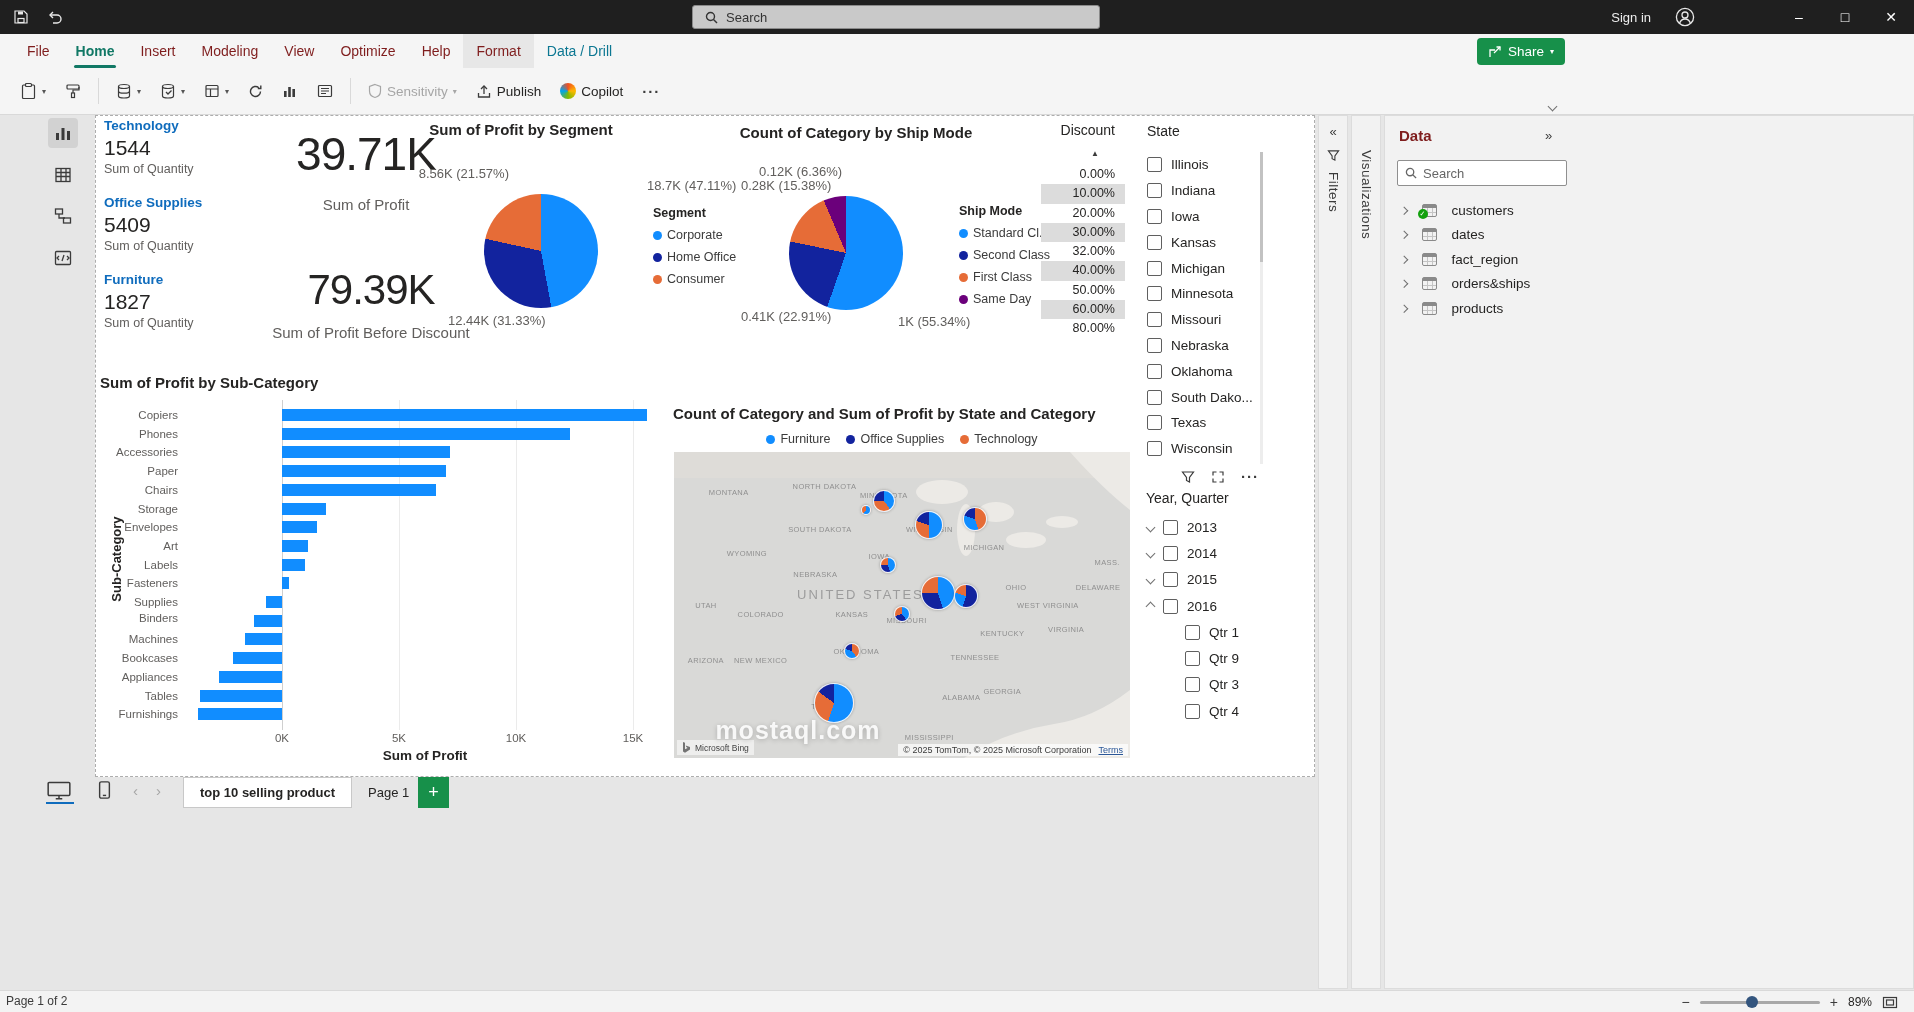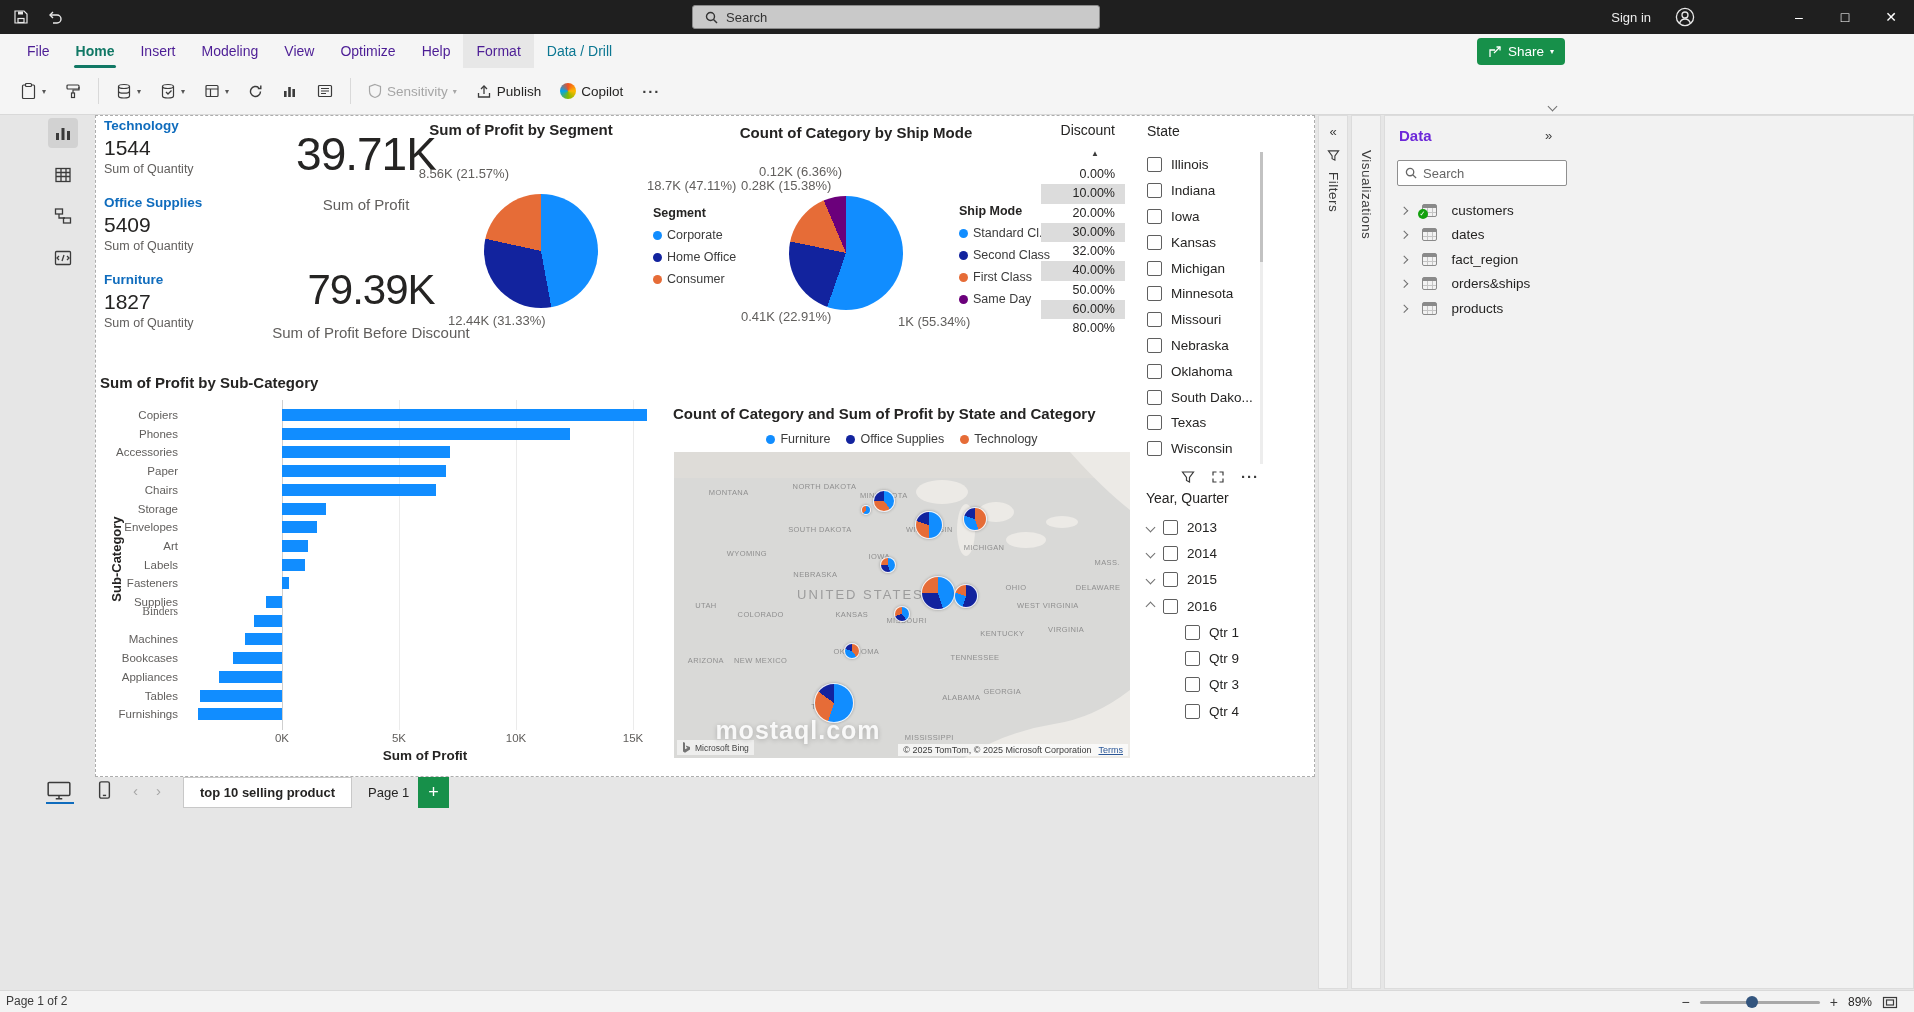--- a/index.html
+++ b/index.html
@@ -14,21 +14,21 @@
 .tb-caret{font-size:9px;color:#cfcfcf;margin-left:2px}
 .tb-search{position:absolute;left:692px;top:5px;width:408px;height:24px;background:#c9c9c9;border:1px solid #8a8a8a;border-radius:3px;display:flex;align-items:center;gap:8px;padding-left:12px}
 .tb-search input{border:none;background:transparent;outline:none;font-size:13px;color:#222;width:330px;font-family:inherit}
 .tb-search input::placeholder{color:#333}
 .signin{position:absolute;right:263px;top:0;height:34px;display:flex;align-items:center;font-size:13px}
 .avatar{position:absolute;right:218px;top:6px;width:22px;height:22px;border-radius:50%;display:flex;align-items:center;justify-content:center}
 .winbtn{width:46px;font-size:14px;color:#fff}
 
 
 .ribbon-tabs{position:absolute;top:34px;left:0;right:0;height:34px;background:#f5f5f5;display:flex;align-items:center;padding-left:14px}
-.rtab{padding:0 13px;height:34px;display:flex;align-items:center;font-size:14px;color:#4c1d95;position:relative;cursor:default;white-space:nowrap}
+.rtab{padding:0 13px;height:34px;display:flex;align-items:center;font-size:14px;color:#7f1d1d;position:relative;cursor:default;white-space:nowrap}
 .rtab.active{color:#117865;font-weight:700}
 .rtab.active::after{content:"";position:absolute;left:11px;right:11px;bottom:0;height:3px;background:#117865;border-radius:2px}
 .rtab.ctx{background:#e7e7e7}
 .rtab.ctxt{color:#0c7792}
 .share-btn{position:absolute;left:1477px;top:38px;height:27px;background:#17904a;color:#fff;border-radius:4px;display:flex;align-items:center;gap:6px;padding:0 11px;font-size:13.5px}
 
 .toolbar{position:absolute;top:68px;left:0;right:0;height:47px;background:#f5f5f5;border-bottom:1px solid #d9d9d9;display:flex;align-items:center;padding-left:12px;gap:3px}
 .tbtn{height:36px;display:flex;align-items:center;gap:5px;padding:0 8px;border-radius:4px;font-size:13.5px;color:#252423}
 .tsep{width:1px;height:26px;background:#d9d9d9;margin:0 6px}
 .caret{font-size:8px;color:#555}
@@ -110,21 +110,21 @@
 .chev.down{transform:rotate(45deg)}
 .chev.up{transform:rotate(-135deg)}
 .chev.right{transform:rotate(-45deg)}
 .chev.sm{width:5.5px;height:5.5px}
 
 
 .pane-strip{position:absolute;top:115px;width:30px;height:874px;background:#f2f2f2;border:1px solid #dcdcdc;display:flex;flex-direction:column;align-items:center;padding-top:8px;gap:10px}
 .v-text{writing-mode:vertical-rl;font-size:13.5px;color:#3b3b3b;letter-spacing:.5px}
 .pane-chev{font-size:13px;color:#3b3b3b}
 .data-pane{position:absolute;left:1384px;top:115px;width:530px;height:874px;background:#f2f2f2;border:1px solid #dcdcdc}
-.data-header{position:absolute;left:14px;top:11px;font-size:15px;font-weight:700;color:#6d28d9}
+.data-header{position:absolute;left:14px;top:11px;font-size:15px;font-weight:700;color:#7f1d1d}
 .data-collapse{position:absolute;left:160px;top:12px;font-size:13px;color:#3b3b3b}
 .data-search{position:absolute;left:12px;top:44px;width:170px;height:26px;background:#fff;border:1px solid #8f8f8f;border-radius:2px;display:flex;align-items:center;gap:6px;padding-left:7px}
 .data-search input{border:none;outline:none;background:transparent;font-size:13px;color:#333;width:130px;font-family:inherit}
 .data-search input::placeholder{color:#666}
 .data-tree{position:absolute;left:0;top:82px;right:330px}
 .tree-item{display:flex;align-items:center;height:24.5px;padding-left:16px;gap:15px}
 .tree-name{font-size:13.5px;color:#252423;white-space:nowrap}
 .tbl-icon{width:15px;height:13px;border:1px solid #8a8a8a;border-radius:2px;position:relative;flex:none;background:linear-gradient(to bottom,#8a8a8a 0 3px,transparent 3px),linear-gradient(to right,transparent 0 4.5px,#c4c4c4 4.5px 5.5px,transparent 5.5px 9.5px,#c4c4c4 9.5px 10.5px,transparent 10.5px),linear-gradient(to bottom,transparent 0 7.5px,#c4c4c4 7.5px 8.5px,transparent 8.5px)}
 .tbl-check{position:absolute;left:-5px;bottom:-3px;width:10px;height:10px;border-radius:50%;background:#13a10e;color:#fff;font-size:7px;line-height:10px;text-align:center;font-weight:700}
 
@@ -451,21 +451,21 @@
           <div class="bar-cat" style="top: 144.2px;">Envelopes</div>
           <div class="bar-rect" style="top: 147.2px; left: 182px; width: 35.1px; background: rgb(17, 141, 255);"></div>
           <div class="bar-cat" style="top: 162.9px;">Art</div>
           <div class="bar-rect" style="top: 165.9px; left: 182px; width: 25.74px; background: rgb(17, 141, 255);"></div>
           <div class="bar-cat" style="top: 181.6px;">Labels</div>
           <div class="bar-rect" style="top: 184.6px; left: 182px; width: 23.4px; background: rgb(17, 141, 255);"></div>
           <div class="bar-cat" style="top: 200.3px;">Fasteners</div>
           <div class="bar-rect" style="top: 203.3px; left: 182px; width: 7.02px; background: rgb(17, 141, 255);"></div>
           <div class="bar-cat" style="top: 219px;">Supplies</div>
           <div class="bar-rect" style="top: 222px; left: 165.62px; width: 16.38px; background: rgb(17, 141, 255);"></div>
-          <div class="bar-cat" style="top: 228px; font-family: Liberation Serif, serif;">Binders</div>
+          <div class="bar-cat" style="top: 235px;">Binders</div>
           <div class="bar-rect" style="top: 240.7px; left: 153.92px; width: 28.08px; background: rgb(17, 141, 255);"></div>
           <div class="bar-cat" style="top: 256.4px;">Machines</div>
           <div class="bar-rect" style="top: 259.4px; left: 144.56px; width: 37.44px; background: rgb(17, 141, 255);"></div>
           <div class="bar-cat" style="top: 275.1px;">Bookcases</div>
           <div class="bar-rect" style="top: 278.1px; left: 132.86px; width: 49.14px; background: rgb(17, 141, 255);"></div>
           <div class="bar-cat" style="top: 293.8px;">Appliances</div>
           <div class="bar-rect" style="top: 296.8px; left: 118.82px; width: 63.18px; background: rgb(17, 141, 255);"></div>
           <div class="bar-cat" style="top: 312.5px;">Tables</div>
           <div class="bar-rect" style="top: 315.5px; left: 100.1px; width: 81.9px; background: rgb(17, 141, 255);"></div>
           <div class="bar-cat" style="top: 331.2px;">Furnishings</div>

